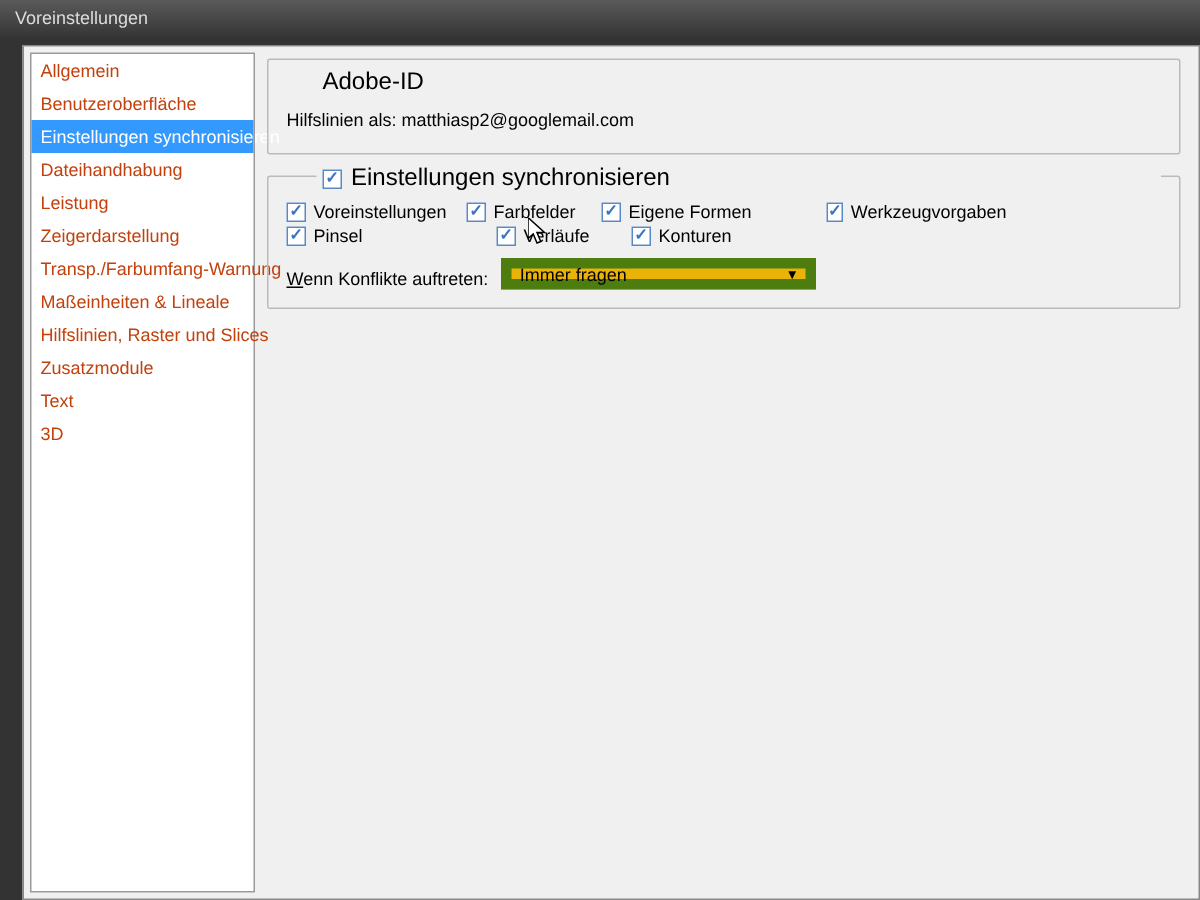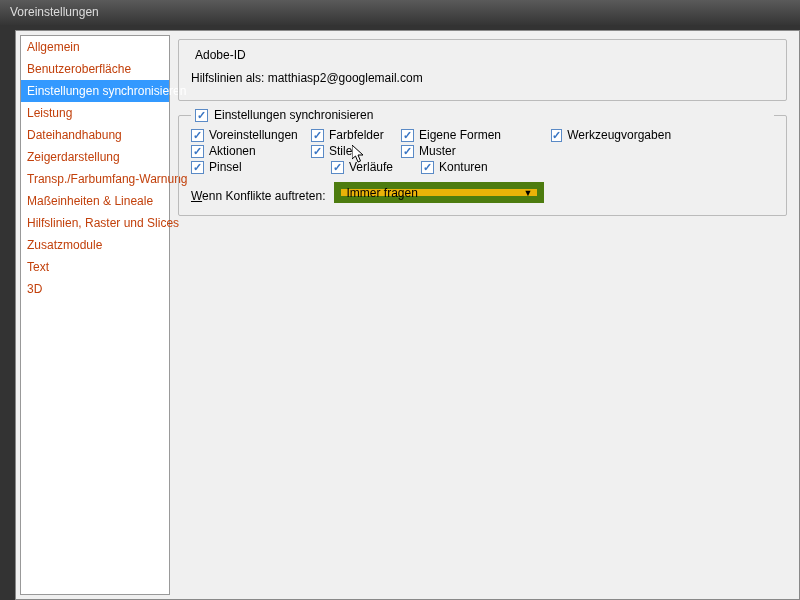--- a/index.html
+++ b/index.html
@@ -4,21 +4,21 @@
   <style>
     * { margin:0; padding:0; box-sizing:border-box; }
     body { font-family:"Segoe UI",Tahoma,sans-serif; font-size:12px; background:#333; overflow:hidden; width:800px; height:600px; }
     .title-bar { background:linear-gradient(#5a5a5a,#353535); height:25px; line-height:25px; color:#ddd; padding-left:10px; font-size:12px; }
     .dialog { position:absolute; top:30px; left:15px; background:#f0f0f0; width:785px; height:570px; border:1px solid #888; display:flex; }
     .sidebar { width:150px; background:#fff; border:1px solid #999; margin:4px; }
     .sidebar-item { padding:3px 6px; color:#c2410c; cursor:default; white-space:nowrap; line-height:16px; }
     .sidebar-item.selected { background:#3399ff; color:#fff; }
     .content { flex:1; padding:8px 12px 8px 4px; }
     .fieldset { border:1px solid #bbb; border-radius:2px; margin-bottom:14px; padding:8px 12px 12px; }
-    .fieldset-legend { font-size:12px; color:#000; margin:-16px 0 6px 0; background:#f0f0f0; padding:0 4px; display:inline-block; }
+    .fieldset-legend { font-size:16px; color:#000; margin:-16px 0 6px 20px; background:#f0f0f0; padding:0 4px; display:inline-block; }
     .info-line { color:#000; line-height:20px; }
     .check-row { display:flex; gap:0; margin:2px 0; }
     .check-cell { display:flex; align-items:center; gap:5px; }
     .cb { width:13px; height:13px; border:1px solid #5a8ac6; background:#fff; display:inline-flex; align-items:center; justify-content:center; }
     .cb::after { content:"✓"; color:#3a76c4; font-size:11px; font-weight:bold; line-height:1; }
     .conflict-row { display:flex; align-items:flex-end; gap:8px; margin-top:8px; }
     .u { text-decoration:underline; }
     .select { border:7px solid #4d7c0f; background:#eab308; height:21px; width:210px; display:flex; align-items:center; justify-content:space-between; padding:0 4px 0 6px; }
     .select-arrow { font-size:9px; color:#000; }
     .legend-check { display:flex; align-items:center; gap:6px; }
@@ -29,22 +29,22 @@
 
 <div class="title-bar">
   <span>Voreinstellungen</span>
 </div>
 
 <div class="dialog">
   <div class="sidebar" id="sidebar">
       <div class="sidebar-item">Allgemein</div>
       <div class="sidebar-item">Benutzeroberfläche</div>
       <div class="sidebar-item selected">Einstellungen synchronisieren</div>
+      <div class="sidebar-item">Dateihandhabung</div>
       <div class="sidebar-item">Leistung</div>
-      <div class="sidebar-item">Dateihandhabung</div>
       <div class="sidebar-item">Zeigerdarstellung</div>
       <div class="sidebar-item">Transp./Farbumfang-Warnung</div>
       <div class="sidebar-item">Maßeinheiten &amp; Lineale</div>
       <div class="sidebar-item">Hilfslinien, Raster und Slices</div>
       <div class="sidebar-item">Zusatzmodule</div>
       <div class="sidebar-item">Text</div>
       <div class="sidebar-item">3D</div>
     </div>
   <div class="content">
     <div class="fieldset">
@@ -73,34 +73,20 @@
             <div class="check-cell" style="width: 115px;">
               <span class="cb"></span>
               <span>Eigene Formen</span>
             </div>
             <div class="check-cell" style="width: 140px; padding-left: 35px;">
               <span class="cb"></span>
               <span>Werkzeugvorgaben</span>
             </div>
           </div>
           <div class="check-row">
-            <div class="check-cell" style="width: 120px;">
-              <span class="cb"></span>
-              <span>Aktionen</span>
-            </div>
-            <div class="check-cell" style="width: 90px;">
-              <span class="cb"></span>
-              <span>Stile</span>
-            </div>
-            <div class="check-cell" style="width: 115px;">
-              <span class="cb"></span>
-              <span>Muster</span>
-            </div>
-          </div>
-          <div class="check-row">
             <div class="check-cell" style="width: 140px;">
               <span class="cb"></span>
               <span>Pinsel</span>
             </div>
             <div class="check-cell" style="width: 90px;">
               <span class="cb"></span>
               <span>Verläufe</span>
             </div>
             <div class="check-cell" style="width: 115px;">
               <span class="cb"></span>

